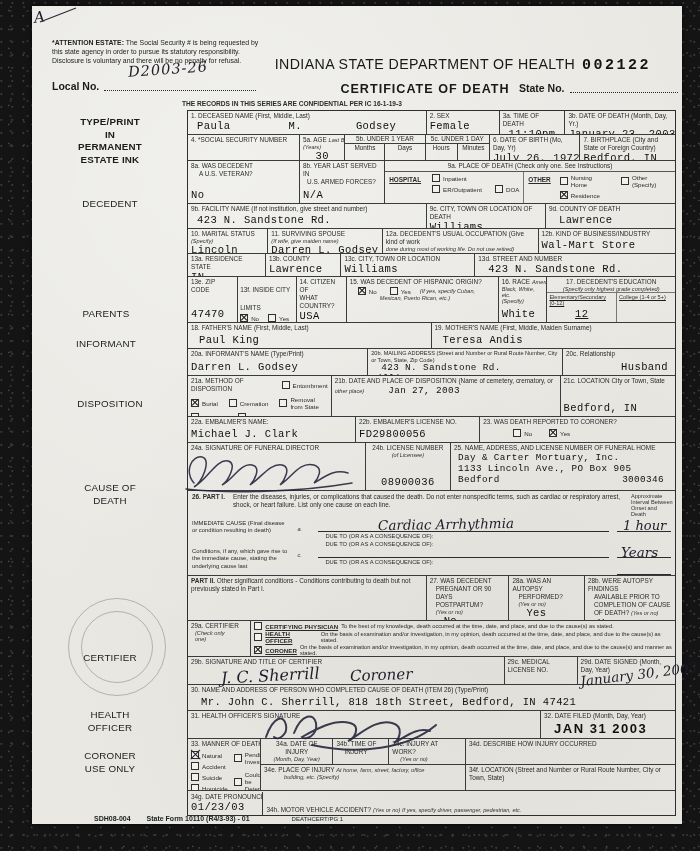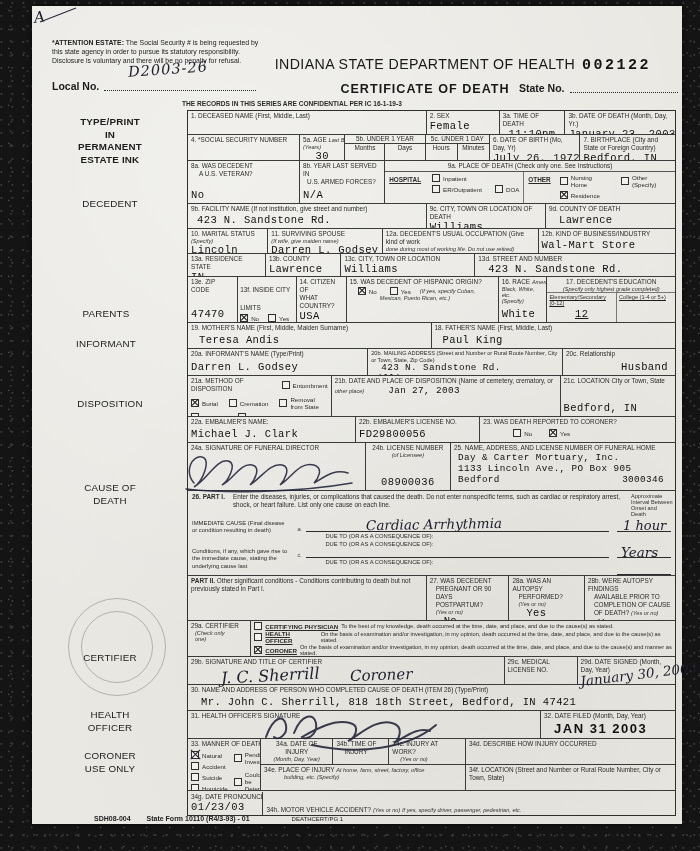--- a/index.html
+++ b/index.html
@@ -45,21 +45,21 @@
   .cb.on::after{transform:rotate(-45deg);}
   .cb.big.on::before,.cb.big.on::after{left:-3px;top:2px;width:13px;height:1.4px;background:#20202c;}
   .cbrow{display:flex;align-items:center;gap:3px;}
   .cbl{font-size:6.2px;color:#2a2a2a;}
   .mline{border-bottom:1px solid #2c2c2c;}
   .dots{border-bottom:1.6px dotted #2b2b2b;}
   .mlabel{font-weight:700;font-size:9.8px;color:#1c1c1c;letter-spacing:.2px;line-height:1.3;text-align:center;}
   .sig-svg{stroke:#23233a;fill:none;stroke-width:1.5;stroke-linecap:round;opacity:.88;}
   .stamp-ring{border:1.6px solid rgba(90,90,88,.38);border-radius:50%;}
   .duet{font-size:5.8px;color:#2c2c2c;margin:1px 0 2px 28px;}
-  .cause-line{display:flex;align-items:flex-end;gap:4px;}
+  .cause-line{display:flex;align-items:flex-end;gap:16px;}
   .cause-rule{flex:1;border-bottom:1px solid #2c2c2c;position:relative;height:12px;}
 </style>
 </head>
 <body>
 
 <div id="paper">
 
   <div class="abs hand" style="left:2px;top:2px;font-size:15px;transform:rotate(-8deg);">A</div>
   <svg class="abs" style="left:6px;top:0px;" width="40" height="18">
       <path d="M2,16 L38,2" stroke="#2a2a3a" stroke-width="1.1" fill="none"></path>
@@ -106,20 +106,25 @@
   </div>
 
   <div class="abs stamp-ring" style="left:36px;top:592px;width:96px;height:96px;"></div>
   <div class="abs stamp-ring" style="left:49px;top:605px;width:70px;height:70px;border-width:1px;"></div>
 
   <div id="form">
 
     <div class="row" style="height:24px;">
       <div class="cell" style="width:49%;">
         <span class="lbl">1. DECEASED NAME  (First, Middle, Last)</span>
+        <div class="vbot" style="display:flex;">
+          <span class="val" style="margin-left:6px;">Paula</span>
+          <span class="val" style="margin-left:58px;">M.</span>
+          <span class="val" style="margin-left:54px;">Godsey</span>
+        </div>
       </div>
       <div class="cell" style="width:15%;">
         <span class="lbl">2. SEX</span>
         <span class="val vbot">Female</span>
       </div>
       <div class="cell" style="width:13.5%;">
         <span class="lbl">3a. TIME OF DEATH</span>
         <span class="val vbot center">11:10pm</span>
       </div>
       <div class="cell" style="width:22.5%;">
@@ -320,26 +325,26 @@
           <div style="flex:1;display:flex;flex-direction:column;padding:1px 2px;">
             <span class="sub" style="font-style:normal;">College (1-4 or 5+)</span>
             <span class="val vbot center"></span>
           </div>
         </div>
       </div>
     </div>
 
     <div class="row" style="height:26px;">
       <div class="cell" style="width:50%;">
+        <span class="lbl">18. FATHER'S NAME  (First, Middle, Last)</span>
+        <span class="val vbot" style="margin-left:8px;">Paul King</span>
+      </div>
+      <div class="cell" style="width:50%;">
         <span class="lbl">19. MOTHER'S NAME  (First, Middle, Maiden Surname)</span>
         <span class="val vbot" style="margin-left:8px;">Teresa Andis</span>
-      </div>
-      <div class="cell" style="width:50%;">
-        <span class="lbl">18. FATHER'S NAME  (First, Middle, Last)</span>
-        <span class="val vbot" style="margin-left:8px;">Paul King</span>
       </div>
     </div>
 
     <div class="row" style="height:27px;">
       <div class="cell" style="width:37%;">
         <span class="lbl">20a. INFORMANT'S NAME  (Type/Print)</span>
         <span class="val vbot">Darren L. Godsey</span>
       </div>
       <div class="cell" style="width:40%;">
         <span class="lbl" style="font-size:5.6px;">20b. MAILING ADDRESS (Street and Number or Rural Route Number, City or Town, State, Zip Code)</span>

